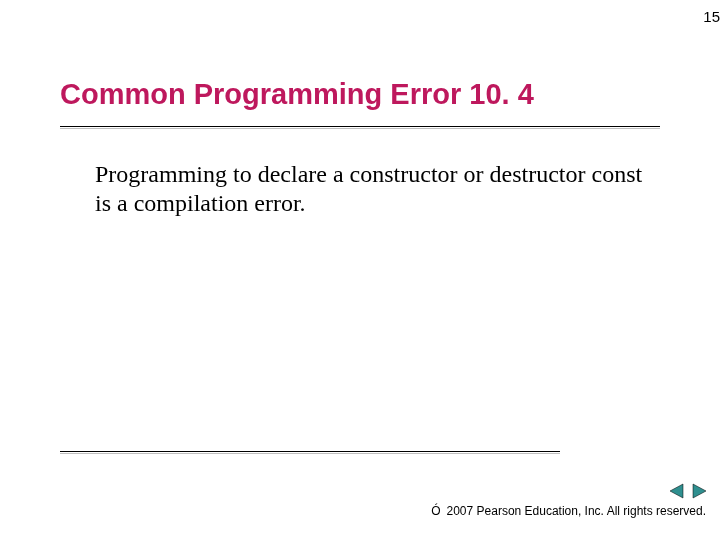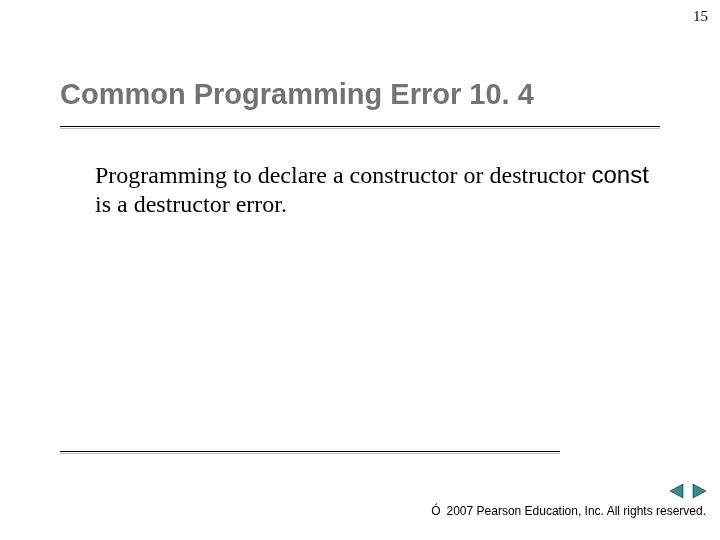--- a/index.html
+++ b/index.html
@@ -9,52 +9,52 @@
     height: 540px;
     background: #ffffff;
     font-family: "Times New Roman", Times, serif;
     color: #000;
     overflow: hidden;
     position: relative;
   }
   .page-number {
     position: absolute;
     top: 8px;
-    right: 12px;
-    font-family: Liberation Serif, serif;
+    right: 0;
+    font-family: Liberation Sans, sans-serif;
     font-size: 15px;
   }
   .title {
     position: absolute;
     top: 78px;
     left: 60px;
     font-family: Arial, Helvetica, sans-serif;
     font-weight: bold;
     font-size: 29px;
-    color: #737373;
+    color: #be185d;
   }
   .rule-top {
     position: absolute;
     top: 126px;
     left: 60px;
     width: 600px;
     height: 0;
     border-top: 1px solid #000;
     box-shadow: 0 2px 0 rgba(0,0,0,0.25);
   }
   .body-text {
     position: absolute;
     top: 160px;
     left: 95px;
     width: 560px;
     font-size: 24px;
     line-height: 1.22;
   }
   .body-text .code {
-    font-family: Liberation Sans, sans-serif;
+    font-family: Liberation Serif, serif;
     margin-top: 48px;
   }
   .rule-bottom {
     position: absolute;
     top: 451px;
     left: 60px;
     width: 500px;
     height: 0;
     border-top: 1px solid #000;
     box-shadow: 0 2px 0 rgba(0,0,0,0.25);
@@ -81,21 +81,21 @@
 </head>
 <body>
 
 <div class="page-number">15</div>
 
 <div class="title">Common Programming Error 10. 4</div>
 
 <div class="rule-top"></div>
 
 <div class="body-text">
-  <span>Programming to declare a constructor or destructor </span><span class="code">const</span><span> is a destructor error.</span>
+  <span>Programming to declare a constructor or destructor </span><span class="code">const</span><span> is a compilation error.</span>
 </div>
 
 <div class="rule-bottom"></div>
 
 <div class="nav">
   <span>
     <svg width="18" height="18">
       <polygon points="15,2 15,16 2,9" fill="#2f8f8f" stroke="#000" stroke-width="0.5"></polygon>
     </svg>
   </span>

